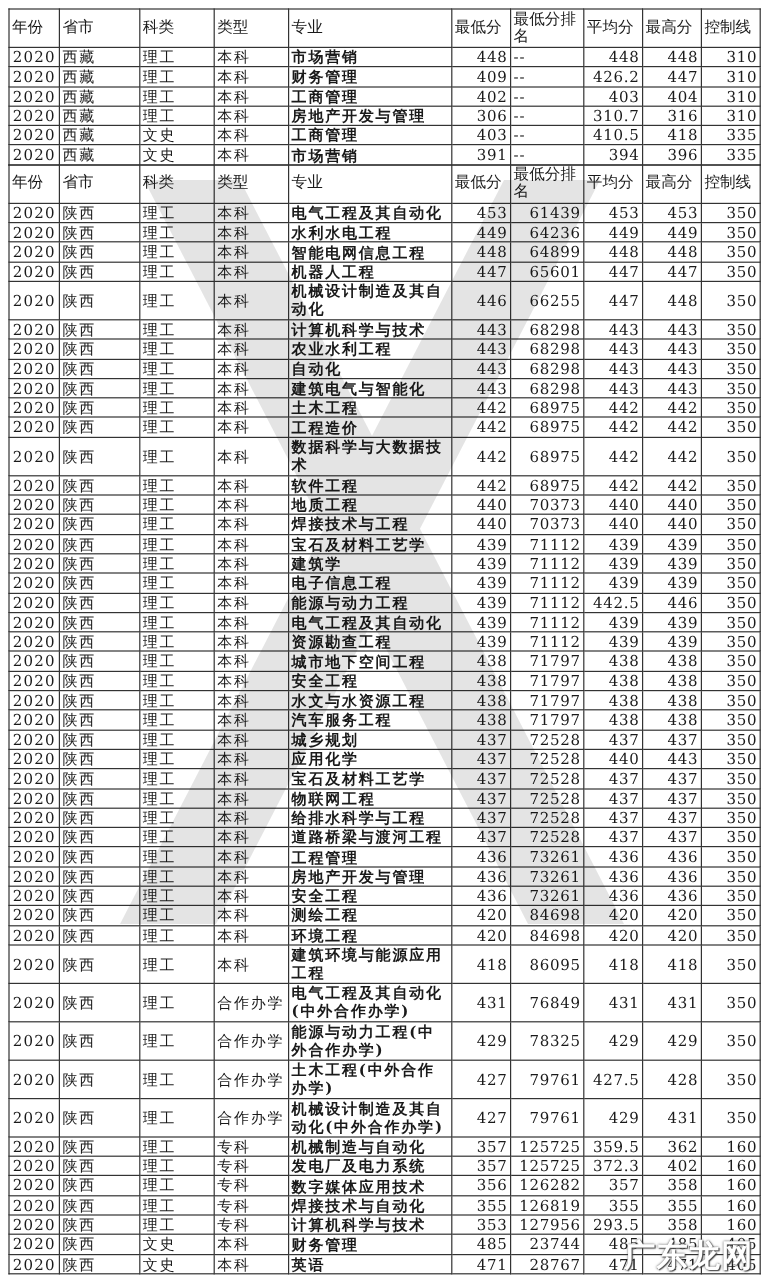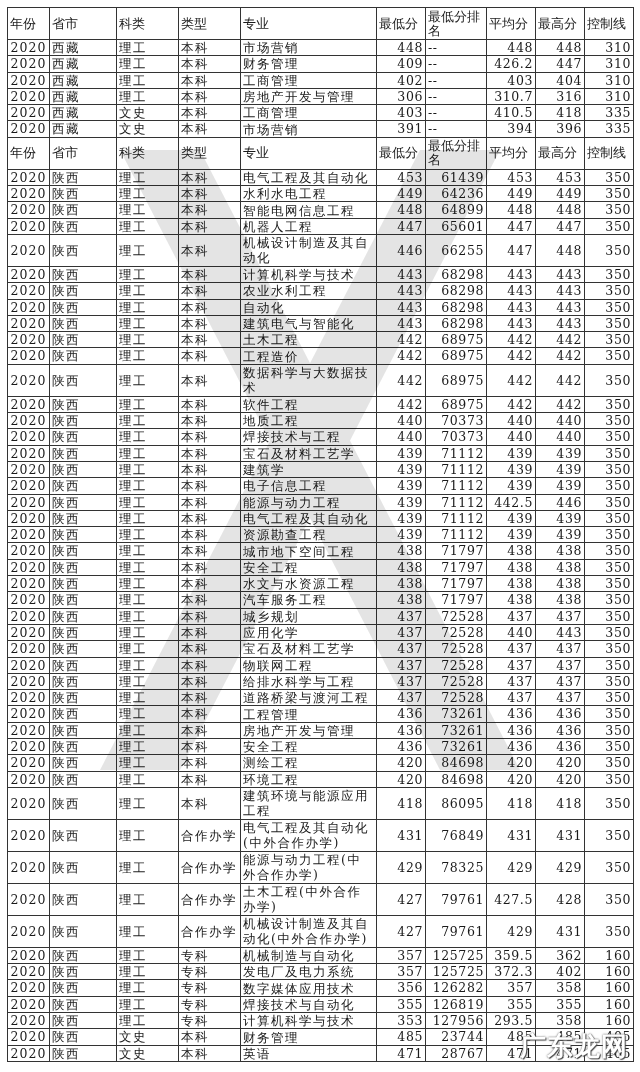--- a/index.html
+++ b/index.html
@@ -4,21 +4,21 @@
 <style>
   html, body { margin: 0; padding: 0; background: #ffffff; }
   body { width: 640px; height: 1072px; overflow: hidden; position: relative; font-family: "DejaVu Serif", "Liberation Serif", serif; color: #1a1a1a; }
   .wrap { position: absolute; left: 7px; top: 7px; width: 626px; }
   table { border-collapse: collapse; width: 626px; table-layout: fixed; }
   td, th { border: 1px solid #333; padding: 0 2px; font-size: 12.5px; line-height: 15.3px; height: 15.3px; overflow: hidden; white-space: nowrap; font-weight: normal; }
   th { height: 31px; text-align: left; font-size: 13px; line-height: 14px; white-space: normal; }
   td.num { text-align: right; letter-spacing: 0.6px; }
   td.yr { text-align: center; letter-spacing: 1px; }
   td.txt { text-align: left; letter-spacing: 1.5px; }
-  td.major { white-space: normal; line-height: 15px; }
+  td.major { white-space: normal; line-height: 15px; font-weight: bold; }
   tr.tall td { height: 31px; }
   .watermark { position: absolute; left: 60px; top: 150px; width: 520px; height: 700px; pointer-events: none; opacity: 0.10; }
   .logo-wm { position: absolute; right: 12px; bottom: 8px; font-size: 26px; font-weight: bold; color: #fff; text-shadow: 0 0 2px #555, 1px 1px 1px #444; font-family: Liberation Sans, sans-serif; letter-spacing: 1px; }
 </style>
 </head>
 <body>
 
 <div class="wrap">
   <table>
     <colgroup>

